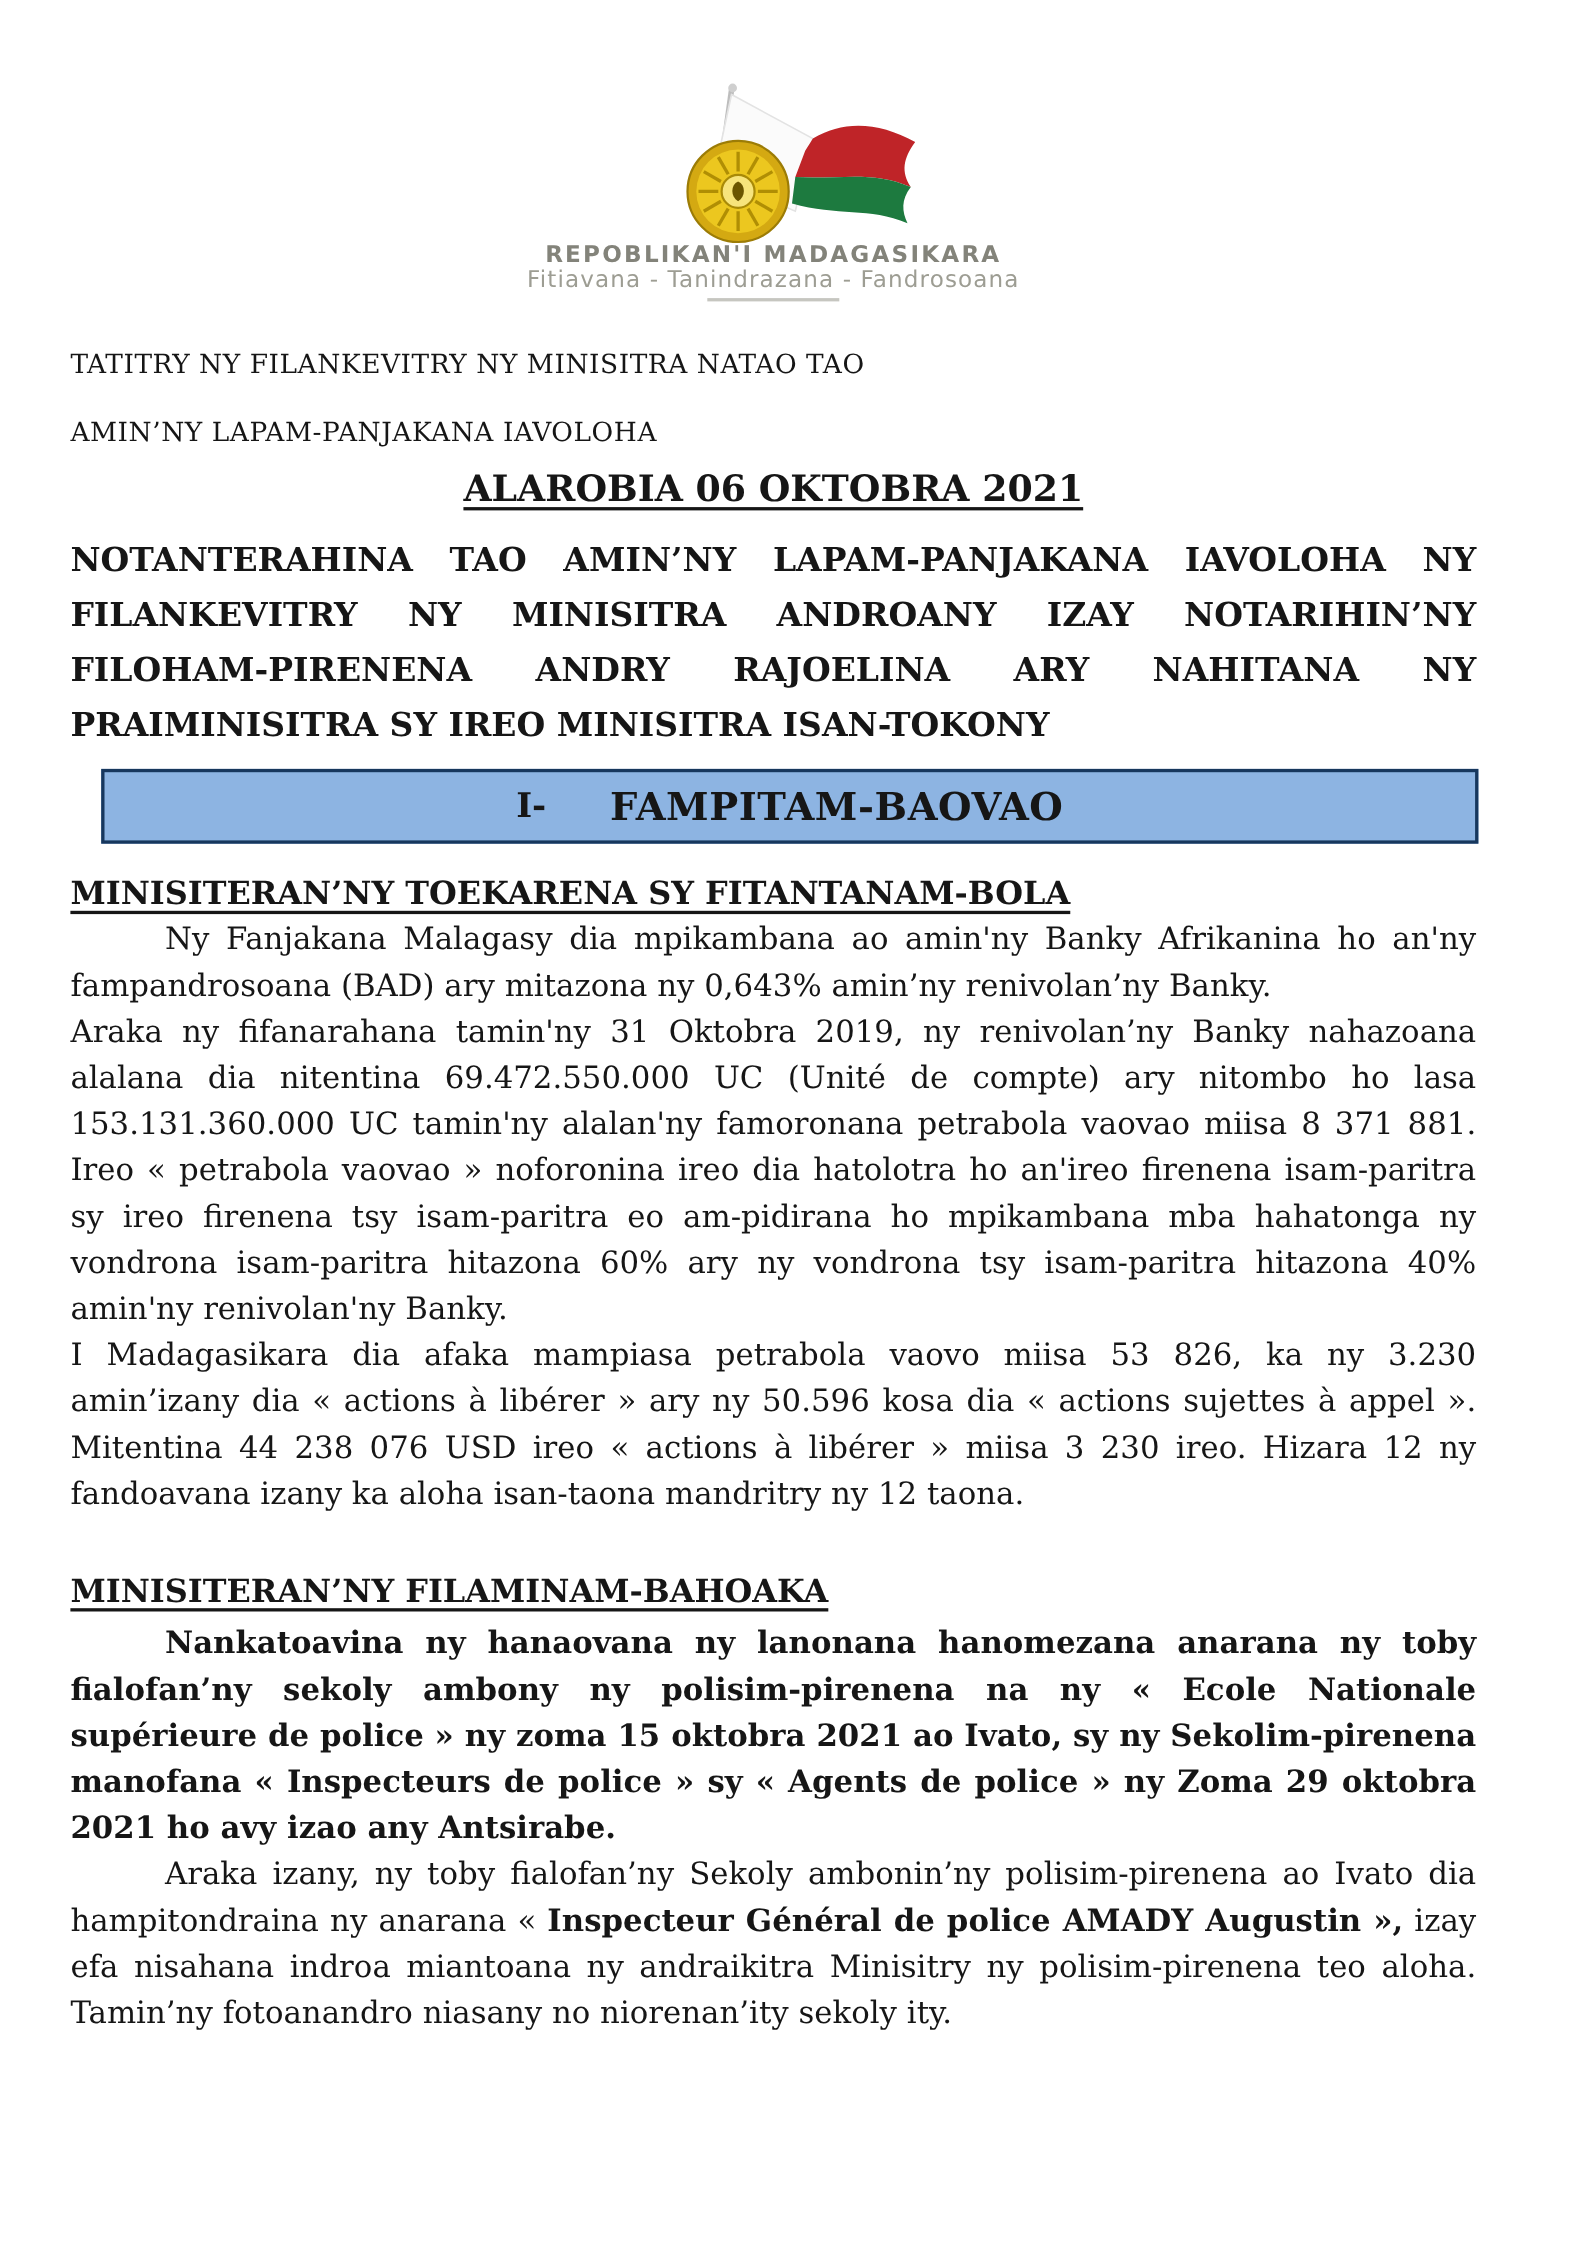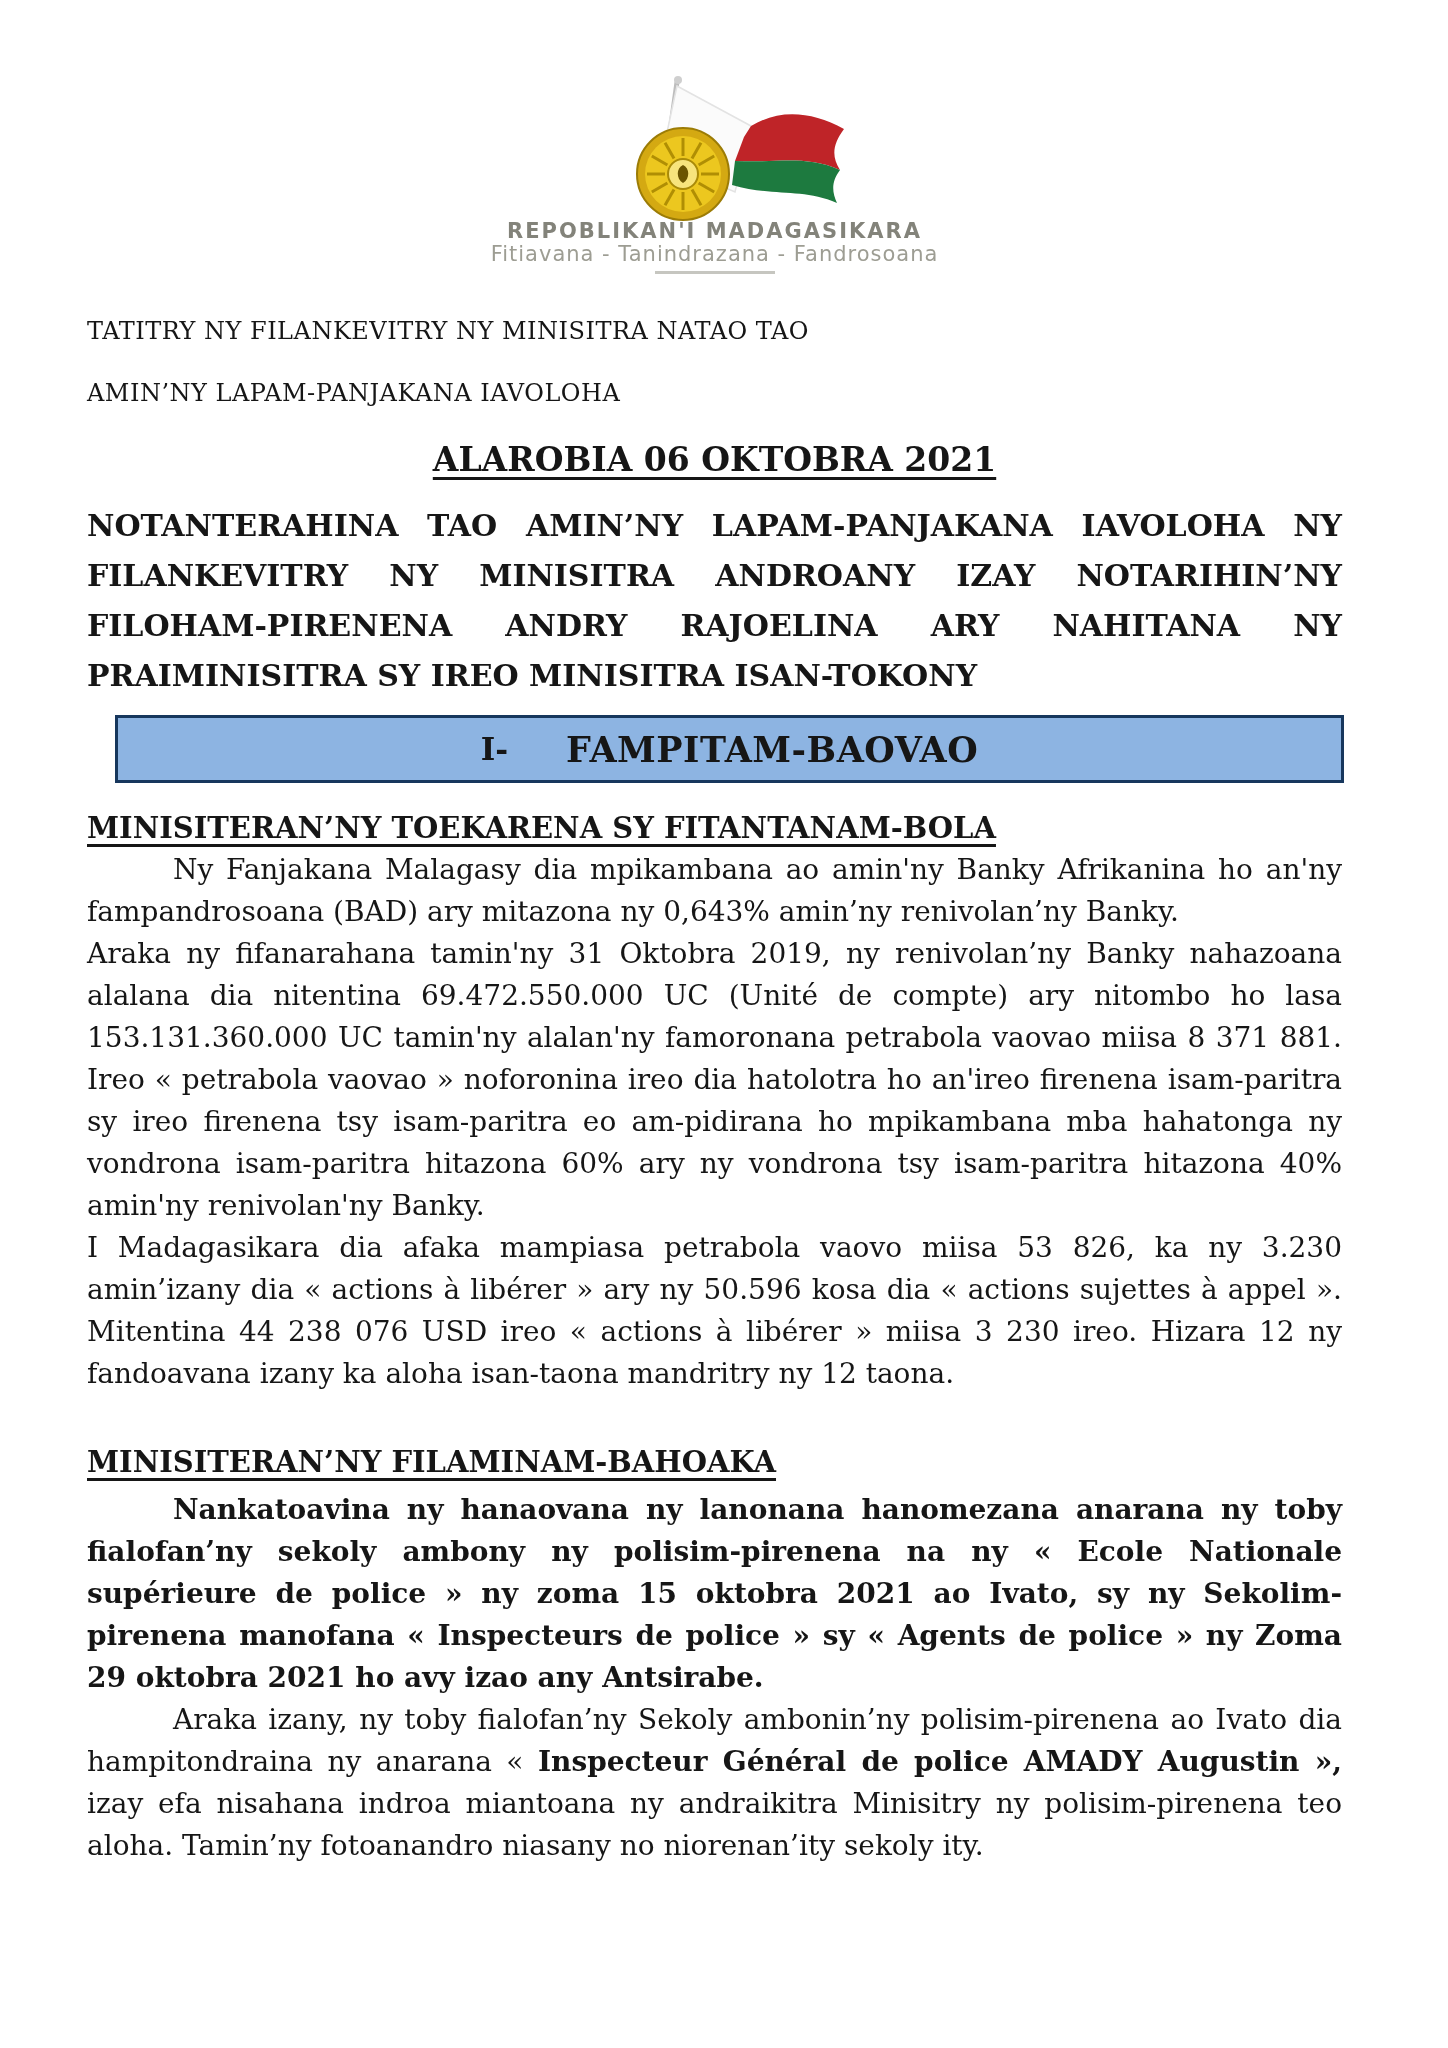--- a/index.html
+++ b/index.html
@@ -2,37 +2,37 @@
 <html><head>
 <meta charset="utf-8">
 <style>
   html,body { margin:0; padding:0; background:#ffffff; }
   .page {
     position:relative;
     width:1448px; height:2048px;
     box-sizing:border-box;
     margin:0 auto;
     background:#ffffff;
-    padding:74px 106px 0 87px;
+    padding:74px 106px 0 64px;
     font-family:"DejaVu Serif", serif;
     color:#161616;
     overflow:hidden;
   }
   
   .logo-block { text-align:center; margin:0 auto 26px; }
   .logo-art { display:block; margin:0 auto -6px; }
   .logo-title { font-family:"DejaVu Sans", sans-serif; font-size:21px; font-weight:bold;
                 color:#83837a; letter-spacing:2px; line-height:26px; }
   .logo-motto { font-family:"DejaVu Sans", sans-serif; font-size:21px; color:#9d9d93;
                 letter-spacing:1px; line-height:20px; }
   .logo-rule  { width:120px; height:3px; background:#c6c6c0; margin:7px auto 0; }
   
   .doc-title { font-weight:normal; font-size:24px; line-height:62px;
                letter-spacing:0.5px; margin-top:26px; }
-  .doc-date  { text-align:center; font-weight:bold; font-size:33px; margin-top:16px; }
+  .doc-date  { text-align:center; font-weight:bold; font-size:33px; margin-top:0; }
   .u { text-decoration:underline; text-decoration-thickness:3px; text-underline-offset:6px; }
   
   .intro { font-weight:bold; font-size:30px; line-height:50px; text-align:justify;
            margin:22px 0 0 0; }
   
   .banner { margin-top:14px; margin-left:28px; margin-right:-2px;
             background:#8db4e2; border:3px solid #17375d;
             height:62px; display:flex; align-items:center; justify-content:center;
             font-weight:bold; }
   .banner .numeral { font-size:31px; margin-right:58px; }

